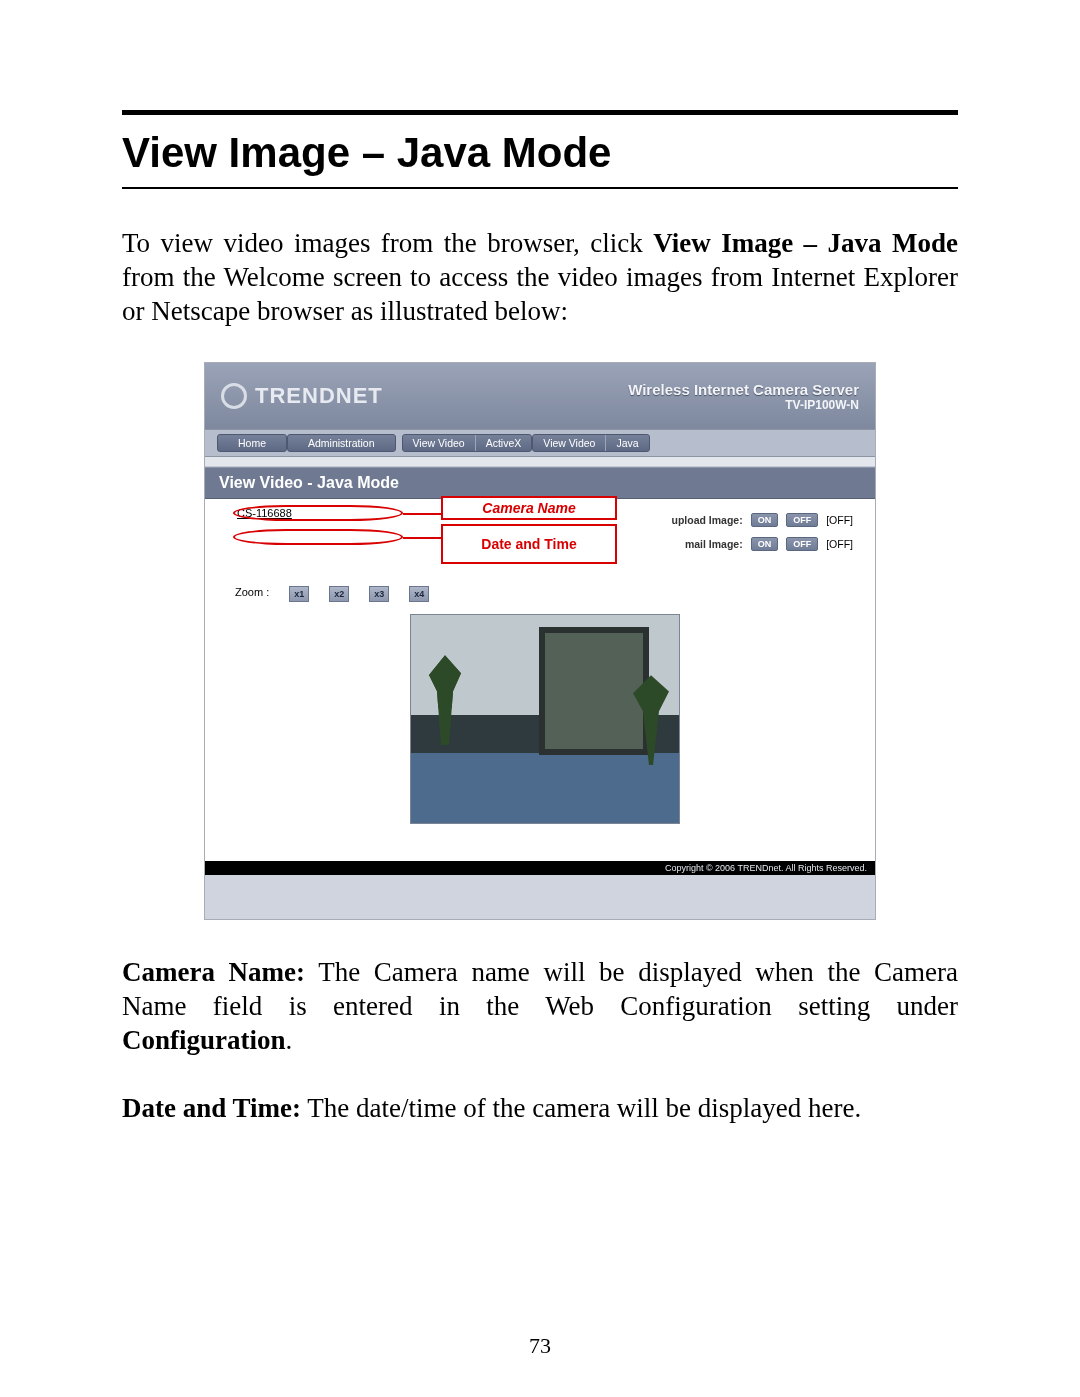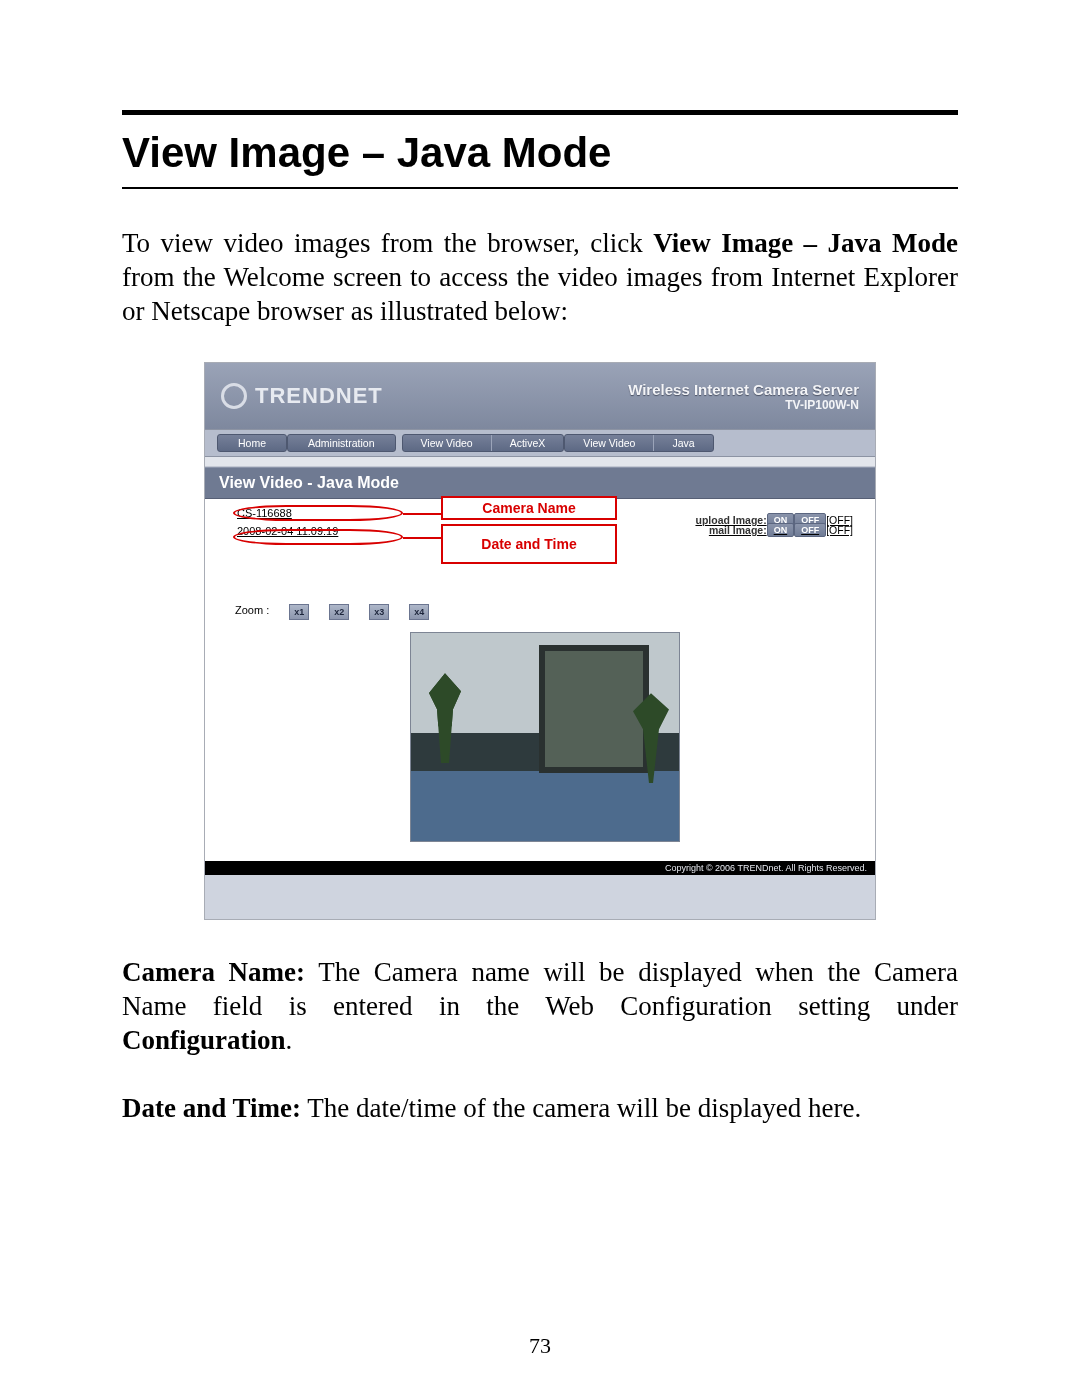--- a/index.html
+++ b/index.html
@@ -95,21 +95,21 @@
     display: inline-block;
   }
   .nav-split {
     display:flex; align-items:center;
     background: linear-gradient(#768099, #5d6984);
     border: 1px solid #4e5870;
     border-radius: 3px;
     color:#fff; font-size:10.5px;
     overflow:hidden;
   }
-  .nav-split span { padding: 2px 18px; }
+  .nav-split span { padding: 2px 10px; }
   .nav-split span + span { border-left: 1px solid #9ba4b9; }
 
   .ss-bar-light { height:10px; background:#e3e6ec; border-bottom:1px solid #c4c9d4;}
   .ss-subhead {
     background: #6f7a92;
     color: #fff;
     font-weight: bold;
     font-size: 16px;
     padding: 6px 14px;
     border-top: 1px solid #8b94a9;
@@ -128,26 +128,25 @@
     margin-bottom: 6px;
   }
   .ul-span { text-decoration: underline; display:inline-block; }
 
   
   .toggle-row {
     position: absolute;
     right: 22px;
     display: flex;
     align-items: center;
-    gap: 0;
+    gap: 8px;
     font-size: 10.5px;
-    text-decoration: underline;
   }
   .toggle-row.top { top: 14px; }
-  .toggle-row.bot { top: 24px; margin-left: 24px; }
+  .toggle-row.bot { top: 38px; margin-left: 24px; }
   .tg-lbl { font-weight: bold; color:#333; }
   .tg-btn {
     background: linear-gradient(#8a94ab, #707c96);
     border: 1px solid #5b6680;
     color: #fff;
     font-size: 9px;
     font-weight: bold;
     padding: 1px 6px;
     border-radius: 2px;
     display:inline-block;
@@ -173,20 +172,21 @@
     position:absolute;
     left: 236px; top: -3px;
     width: 176px; height: 24px;
     border: 2px solid #d80000;
     color: #d80000;
     font-family: Arial, sans-serif;
     font-weight: bold;
     font-size: 14px;
     display:flex; align-items:center; justify-content:center;
     background:#fff;
+    font-style:italic;
   }
   .annot-label2 {
     position:absolute;
     left: 236px; top: 25px;
     width: 176px; height: 40px;
     border: 2px solid #d80000;
     color: #d80000;
     font-family: Arial, sans-serif;
     font-weight: bold;
     font-size: 14px;
@@ -291,23 +291,20 @@
   </div>
 
   <div class="ss-bar-light"></div>
   <div class="ss-subhead">View Video - Java Mode</div>
 
   <div class="ss-body">
 
     <div class="info-line">
       <span class="ul-span" style="min-width:140px">CS-116688</span>
     </div>
-    <div class="info-line">
-      <span class="ul-span" style="min-width:140px">2008-02-04 11:09:19</span>
-    </div>
 
     <div class="toggle-row top">
       <span class="tg-lbl">upload Image:</span>
       <span class="tg-btn">ON</span>
       <span class="tg-btn">OFF</span>
       <span class="tg-state">[OFF]</span>
     </div>
     <div class="toggle-row bot">
       <span class="tg-lbl">mail Image:</span>
       <span class="tg-btn">ON</span>

